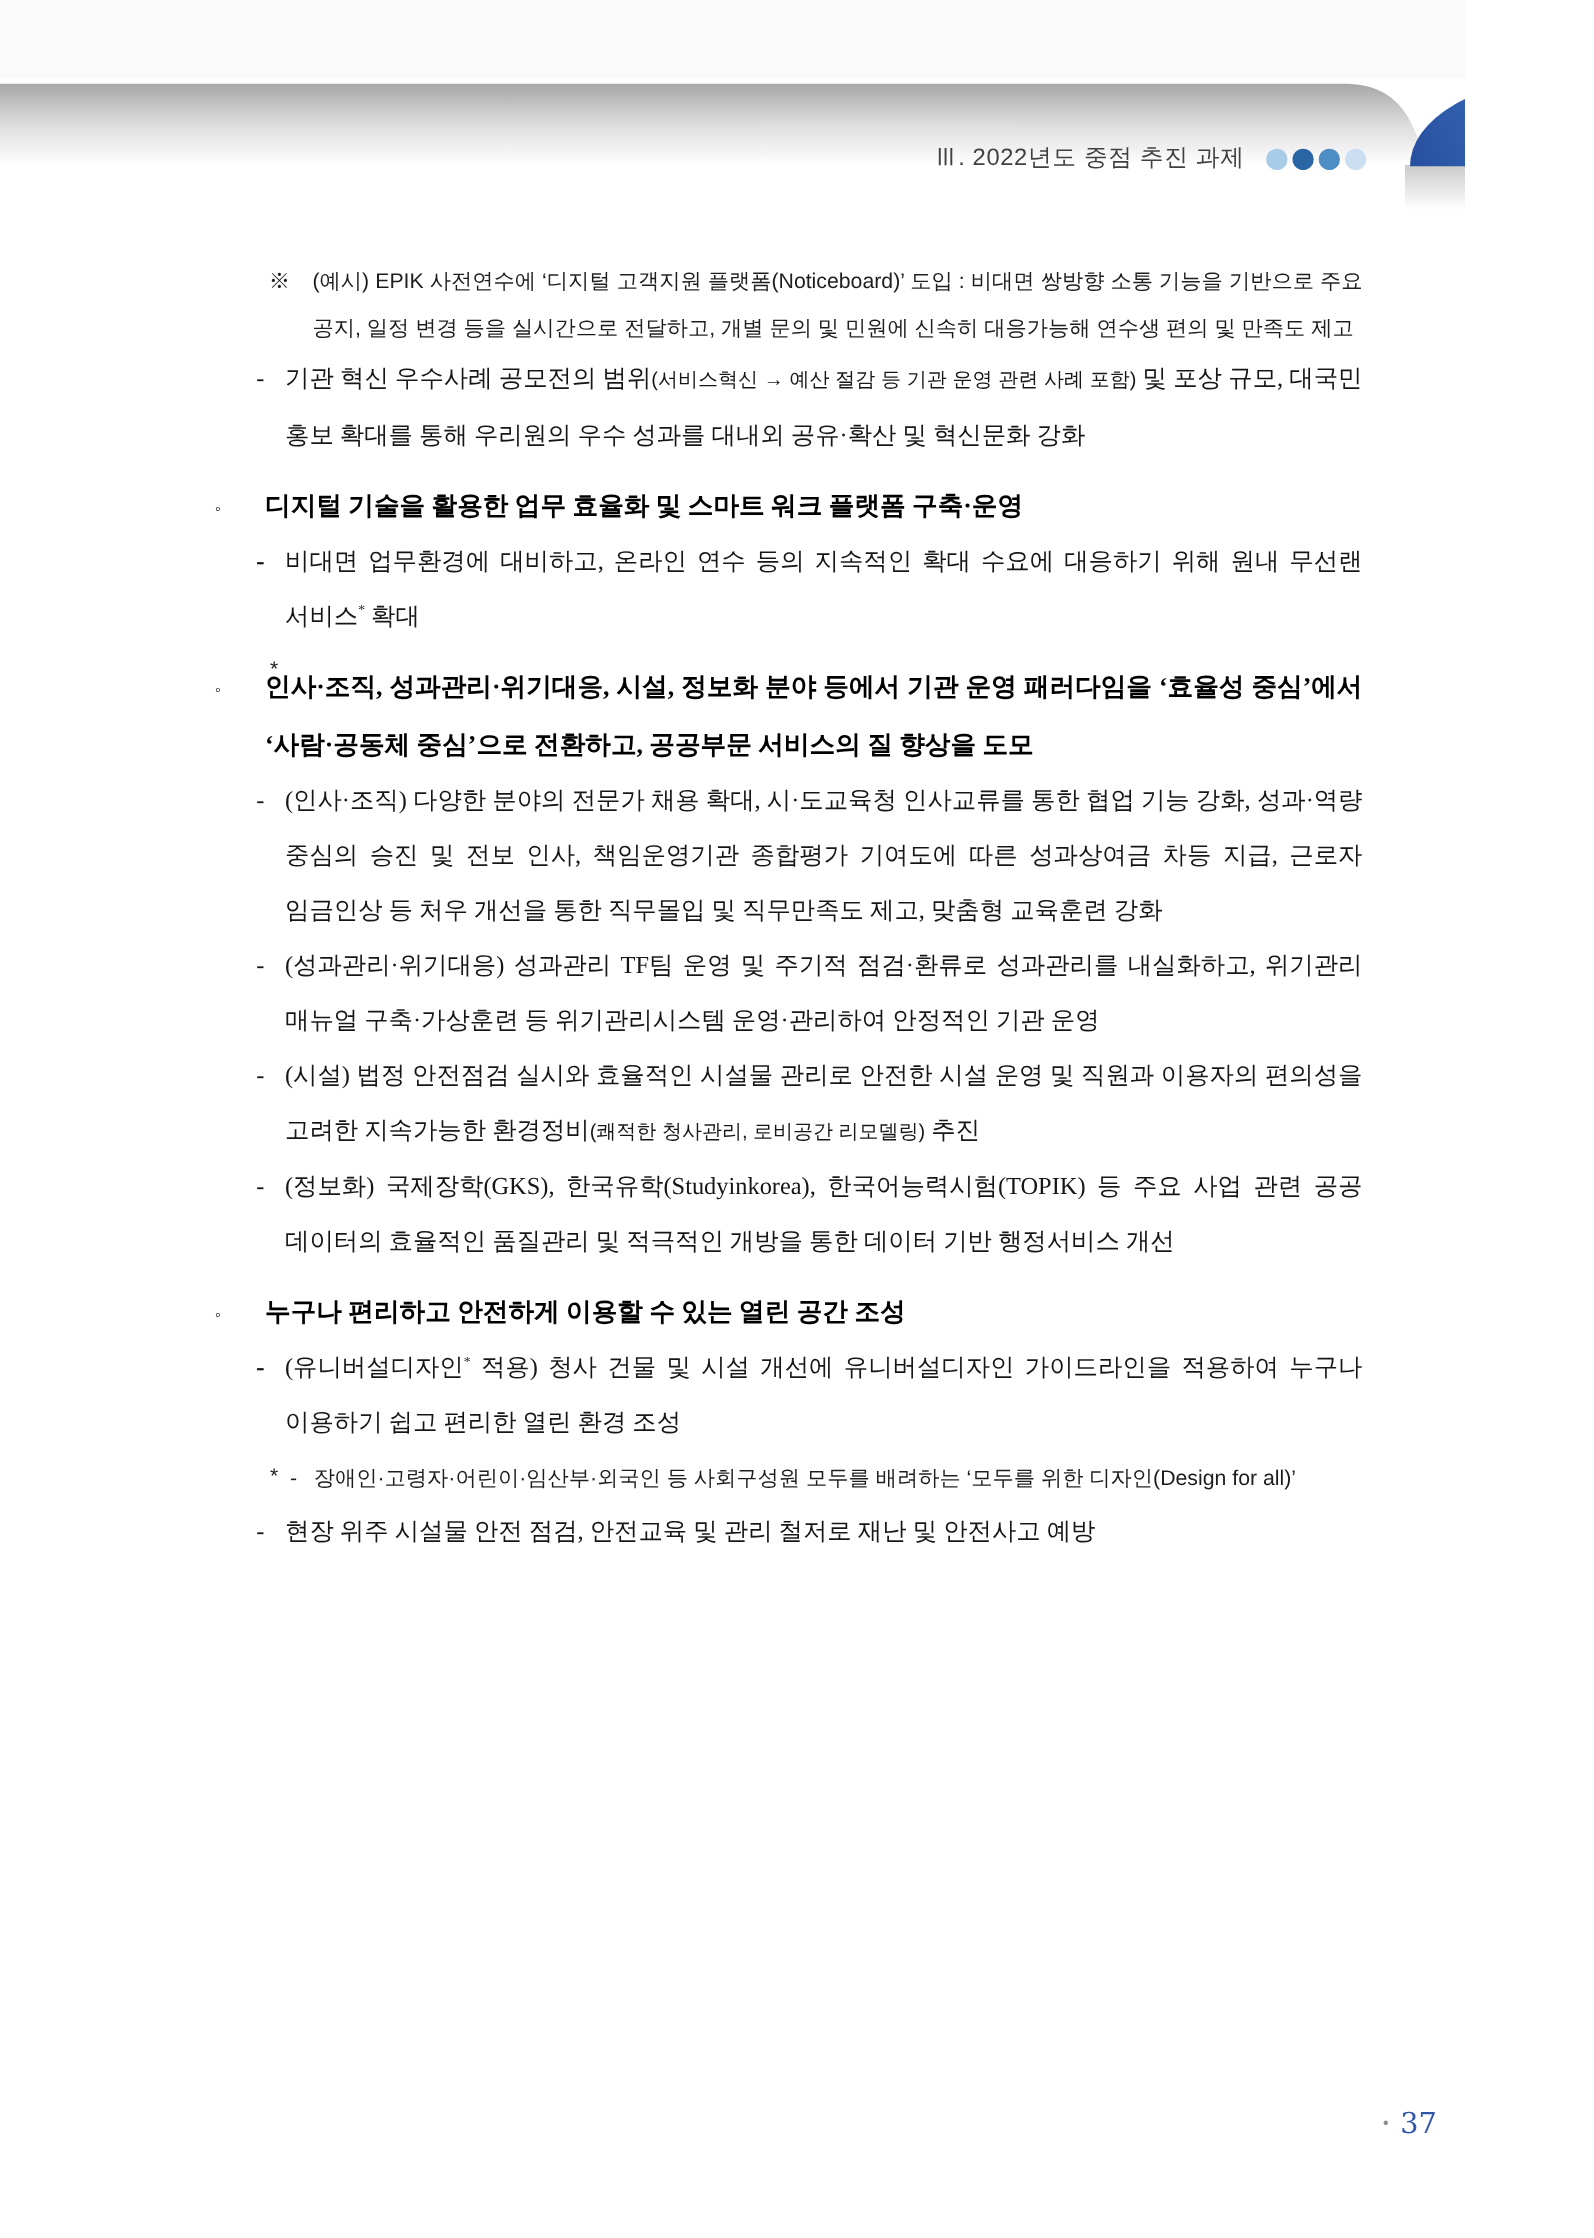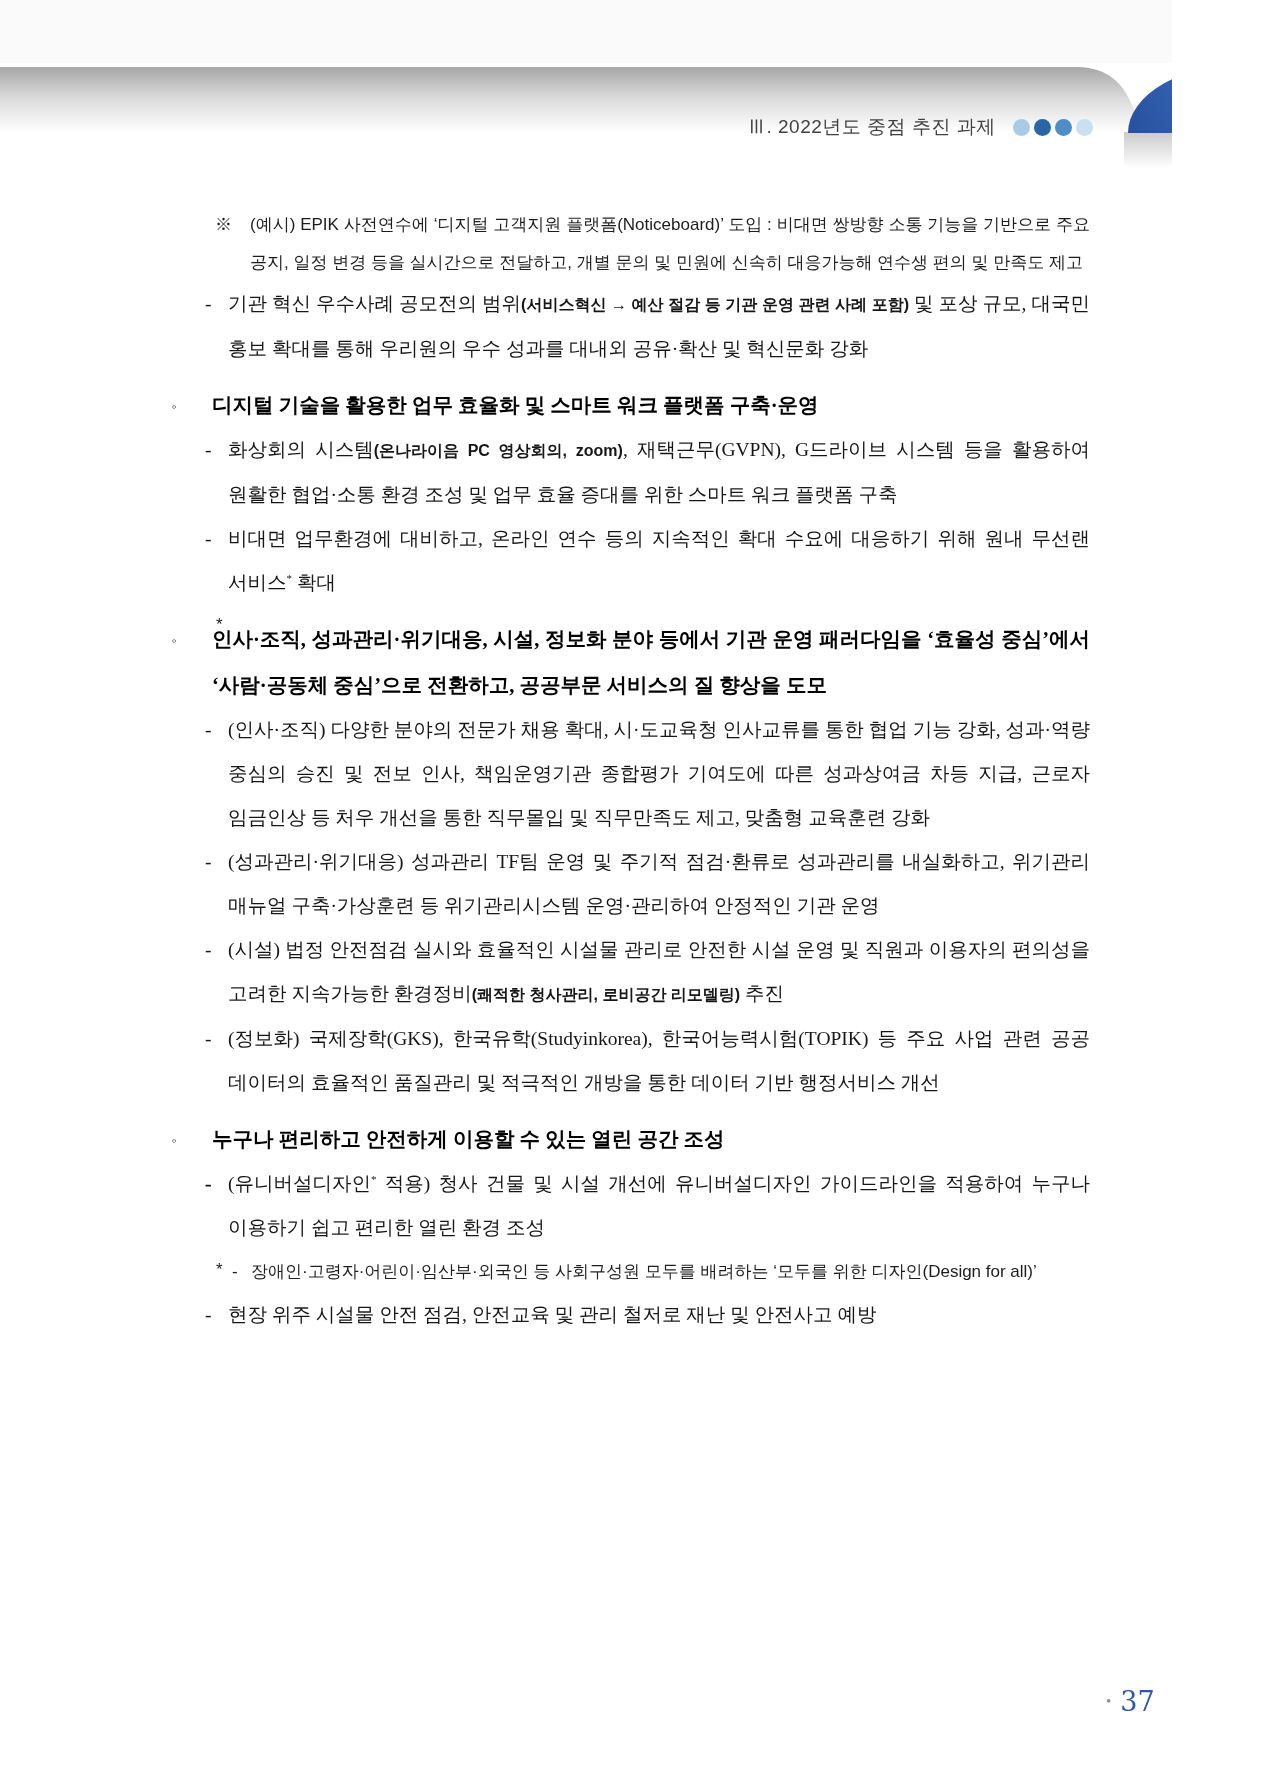--- a/index.html
+++ b/index.html
@@ -31,26 +31,26 @@
             margin-top:11px; color:#000000; }
   .bullet > .marker { left:2px; top:2px; font-size:13px; font-weight:400; }
 
   .footnote, .footnote2 { font-family:"Liberation Sans", sans-serif; font-size:17px;
             line-height:35px; color:#1d1d1d; margin-top:2px; margin-bottom:4px; }
   .footnote { padding-left:63px; }
   .footnote > .marker { left:46px; }
   .footnote2 { padding-left:81px; margin-top:0; }
   .footnote2 > .marker { left:62px; }
 
-  .small { font-size:16px; font-family:"Liberation Sans", sans-serif;font-weight:bold; }
+  .small { font-size:16px; font-family:"Liberation Sans", sans-serif; }
   .sup { vertical-align:super; font-size:11px; line-height:0; }
 
   .footer { position:absolute; left:1106px; top:1686px; display:flex; align-items:center; gap:9px; }
   .footer .bullet-dot { color:#8f8f8f; font-size:15px; line-height:15px; }
-  .footer .page-num { color:#3056a8; font-family:"DejaVu Serif", serif; font-size:27px; }
+  .footer .page-num { color:#3056a8; font-family:"DejaVu Serif", serif; font-size:23px; }
 </style>
 </head>
 <body>
 
 <div class="page">
 
   <svg class="header-svg" width="1275" height="210" viewBox="0 0 1275 210" aria-hidden="true">
     <defs>
       <linearGradient id="bandGrad" gradientUnits="userSpaceOnUse" x1="0" y1="66" x2="0" y2="132">
         <stop offset="0" stop-color="#a5a5a5"></stop>
@@ -90,21 +90,21 @@
         <span class="dot" style="background: rgb(42, 102, 165);"></span>
         <span class="dot" style="background: rgb(77, 142, 196);"></span>
         <span class="dot" style="background: rgb(202, 223, 242);"></span>
       </span>
   </div>
 
   <div class="content">
       <div class="para note"><span class="marker">※</span><span class="ptext"><span>(예시) EPIK 사전연수에 ‘디지털 고객지원 플랫폼(Noticeboard)’ 도입 : 비대면 쌍방향 소통 기능을 기반으로 주요 공지, 일정 변경 등을 실시간으로 전달하고, 개별 문의 및 민원에 신속히 대응가능해 연수생 편의 및 만족도 제고</span></span></div>
       <div class="para dash"><span class="marker">-</span><span class="ptext"><span>기관 혁신 우수사례 공모전의 범위</span><span class="small">(서비스혁신 → 예산 절감 등 기관 운영 관련 사례 포함)</span><span> 및 포상 규모, 대국민 홍보 확대를 통해 우리원의 우수 성과를 대내외 공유·확산 및 혁신문화 강화</span></span></div>
       <div class="para bullet"><span class="marker">◦</span><span class="ptext"><span>디지털 기술을 활용한 업무 효율화 및 스마트 워크 플랫폼 구축·운영</span></span></div>
-      <div class="para dash"><span class="marker">-</span><span class="ptext"><span>화상회의 시스템</span><span class="small">(온나라이음 PC 영상회의, zoom)</span><span>, 재택근무(GVPN), G드라이브 시스템 등을 활용하여 원활한 협업·소통 환경 조성 및 업무 효율 증대를 위한 스마트 워크 플랫폼 구축</span></span></div>
+      <div class="para dash"><span class="marker">-</span></div>
       <div class="para dash"><span class="marker">-</span><span class="ptext"><span>비대면 업무환경에 대비하고, 온라인 연수 등의 지속적인 확대 수요에 대응하기 위해 원내 무선랜 서비스</span><span class="sup">*</span><span> 확대</span></span></div>
       <div class="para footnote"><span class="marker">*</span></div>
       <div class="para bullet"><span class="marker">◦</span><span class="ptext"><span>인사·조직, 성과관리·위기대응, 시설, 정보화 분야 등에서 기관 운영 패러다임을 ‘효율성 중심’에서 ‘사람·공동체 중심’으로 전환하고, 공공부문 서비스의 질 향상을 도모</span></span></div>
       <div class="para dash"><span class="marker">-</span><span class="ptext"><span>(인사·조직) 다양한 분야의 전문가 채용 확대, 시·도교육청 인사교류를 통한 협업 기능 강화, 성과·역량 중심의 승진 및 전보 인사, 책임운영기관 종합평가 기여도에 따른 성과상여금 차등 지급, 근로자 임금인상 등 처우 개선을 통한 직무몰입 및 직무만족도 제고, 맞춤형 교육훈련 강화</span></span></div>
       <div class="para dash"><span class="marker">-</span><span class="ptext"><span>(성과관리·위기대응) 성과관리 TF팀 운영 및 주기적 점검·환류로 성과관리를 내실화하고, 위기관리 매뉴얼 구축·가상훈련 등 위기관리시스템 운영·관리하여 안정적인 기관 운영</span></span></div>
       <div class="para dash"><span class="marker">-</span><span class="ptext"><span>(시설) 법정 안전점검 실시와 효율적인 시설물 관리로 안전한 시설 운영 및 직원과 이용자의 편의성을 고려한 지속가능한 환경정비</span><span class="small">(쾌적한 청사관리, 로비공간 리모델링)</span><span> 추진</span></span></div>
       <div class="para dash"><span class="marker">-</span><span class="ptext"><span>(정보화) 국제장학(GKS), 한국유학(Studyinkorea), 한국어능력시험(TOPIK) 등 주요 사업 관련 공공 데이터의 효율적인 품질관리 및 적극적인 개방을 통한 데이터 기반 행정서비스 개선</span></span></div>
       <div class="para bullet"><span class="marker">◦</span><span class="ptext"><span>누구나 편리하고 안전하게 이용할 수 있는 열린 공간 조성</span></span></div>
       <div class="para dash"><span class="marker">-</span></div>
       <div class="para dash"><span class="marker">-</span><span class="ptext"><span>(유니버설디자인</span><span class="sup">*</span><span> 적용) 청사 건물 및 시설 개선에 유니버설디자인 가이드라인을 적용하여 누구나 이용하기 쉽고 편리한 열린 환경 조성</span></span></div>

